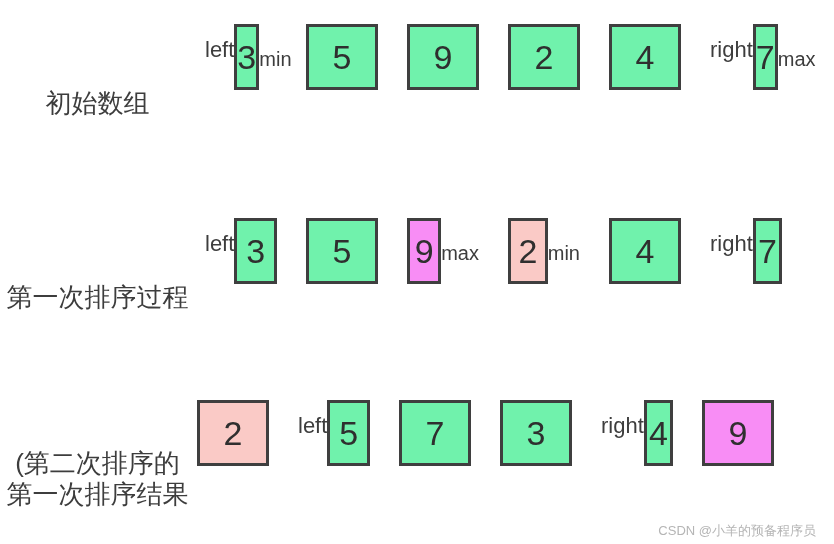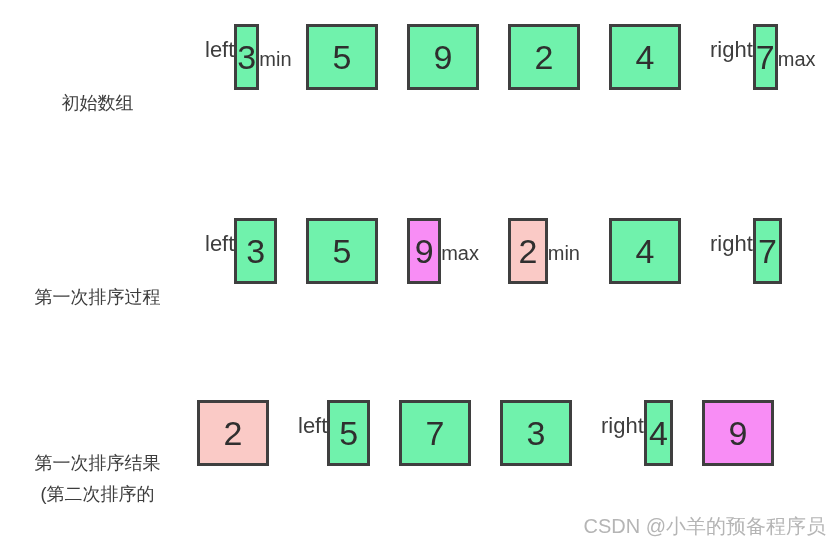--- a/index.html
+++ b/index.html
@@ -13,21 +13,21 @@
     overflow: hidden;
   }
   .row { position: absolute; left: 0; width: 834px; }
   .row-label {
     position: absolute;
     left: 0;
     width: 195px;
     top: 79px;
     transform: translateY(-50%);
     text-align: center;
-    font-size: 18px;
+    font-size: 26px;
     line-height: 31px;
     color: var(--text, #3d3d3d);
   }
   .cells {
     position: absolute;
     left: 205px;
     top: 0;
     display: flex;
     gap: 29px;
   }
@@ -58,23 +58,23 @@
     margin-top: 6px;
     display: flex;
     align-items: flex-start;
     justify-content: center;
     font-size: 20px;
     line-height: 24px;
     color: var(--text, #3d3d3d);
   }
   .watermark {
     position: absolute;
-    right: 8px;
+    right: 18px;
     bottom: 4px;
-    font-size: 20px;
+    font-size: 13px;
     color: var(--watermark, #b5b5b5);
   }
 </style>
 </head>
 <body>
 
 <div class="canvas">
 
   <div class="row r1" style="top:24px">
     <div class="row-label">
@@ -175,22 +175,22 @@
         <div class="box" style="background: rgb(112, 242, 172);">
             <span class="num">7</span>
           </div>
         <div class="cell-bottom"></div>
       </div>
     </div>
   </div>
 
   <div class="row r3" style="top:400px">
     <div class="row-label">
+      <div>(第二次排序的</div>
       <div>第一次排序结果</div>
-      <div>(第二次排序的</div>
     </div>
     <div class="cells">
       <div class="cell">
         <div class="cell-top"></div>
         <div class="box" style="background: rgb(250, 202, 198);">
             <span class="num">2</span>
           </div>
         <div class="cell-bottom"></div>
       </div>
       <div class="cell">

